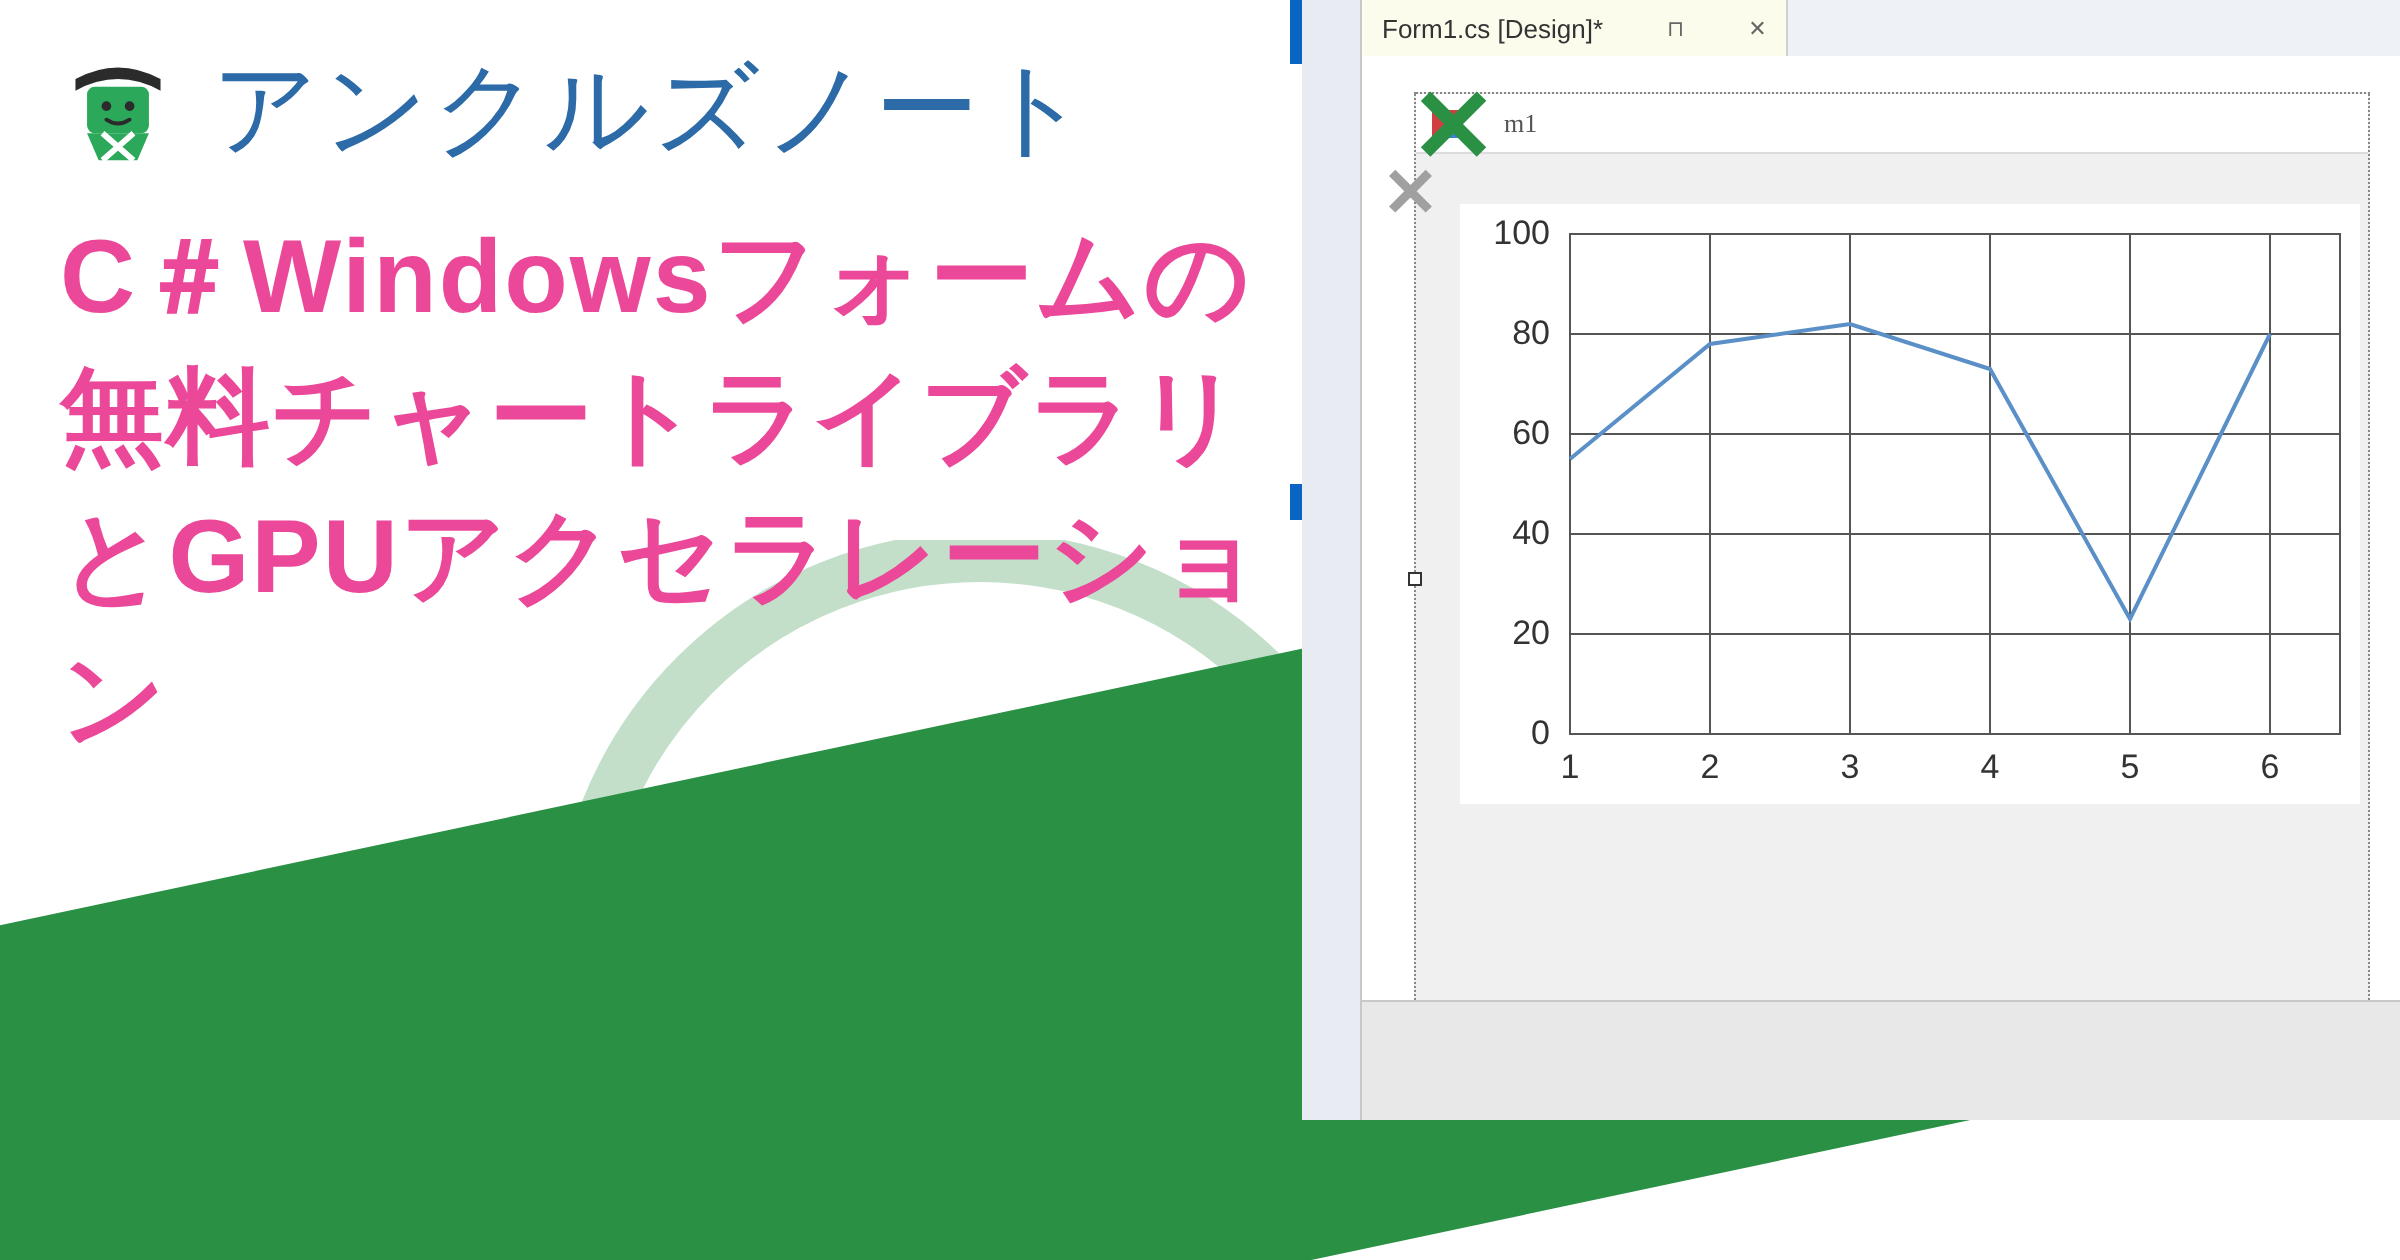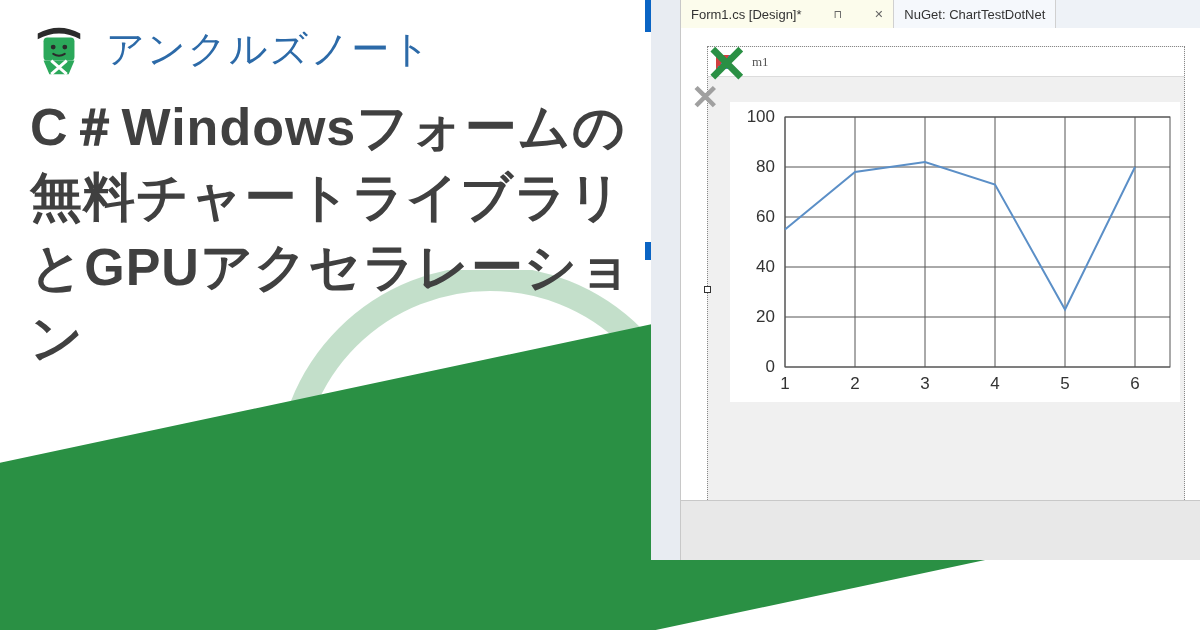--- a/index.html
+++ b/index.html
@@ -24,36 +24,36 @@
       gap: 18px;
       margin-bottom: 14px;
     }
     .logo-icon {
       width: 58px;
       height: 58px;
       position: relative;
     }
     .logo-icon svg { width: 100%; height: 100%; }
     .site-name {
-      font-size: 38px;
+      font-size: 52px;
       font-weight: 500;
       color: #2c6aa8;
       letter-spacing: 2px;
     }
     .tags {
       font-size: 40px;
       font-weight: 700;
       color: #d96a2b;
       margin-bottom: 10px;
       letter-spacing: 1px;
     }
     .title {
       font-size: 52px;
       font-weight: 700;
-      color: #404040;
+      color: #ec4899;
       line-height: 1.35;
       letter-spacing: 1px;
     }
     .domain-badge {
       display: inline-block;
       background: #2a9044;
       color: #ffffff;
       font-size: 30px;
       font-weight: 400;
       padding: 8px 22px;
@@ -229,23 +229,20 @@
 <div class="screenshot">
   <div class="vs-left-strip"></div>
   <div class="vs-blue-accent"></div>
   <div class="vs-blue-accent2"></div>
 
   <div class="vs-tabs">
     <div class="vs-tab active">
       <span>Form1.cs [Design]*</span>
       <span class="vs-tab-close">⊓</span>
       <span class="vs-tab-close">✕</span>
-    </div>
-    <div class="vs-tab">
-      <span>NuGet: ChartTestDotNet</span>
     </div>
   </div>
 
   <div class="designer-area">
     <span class="green-x">✕</span>
     <span class="gray-x">✕</span>
 
     <div class="form-window">
       <div class="form-titlebar">
         <div class="form-icon"></div>

